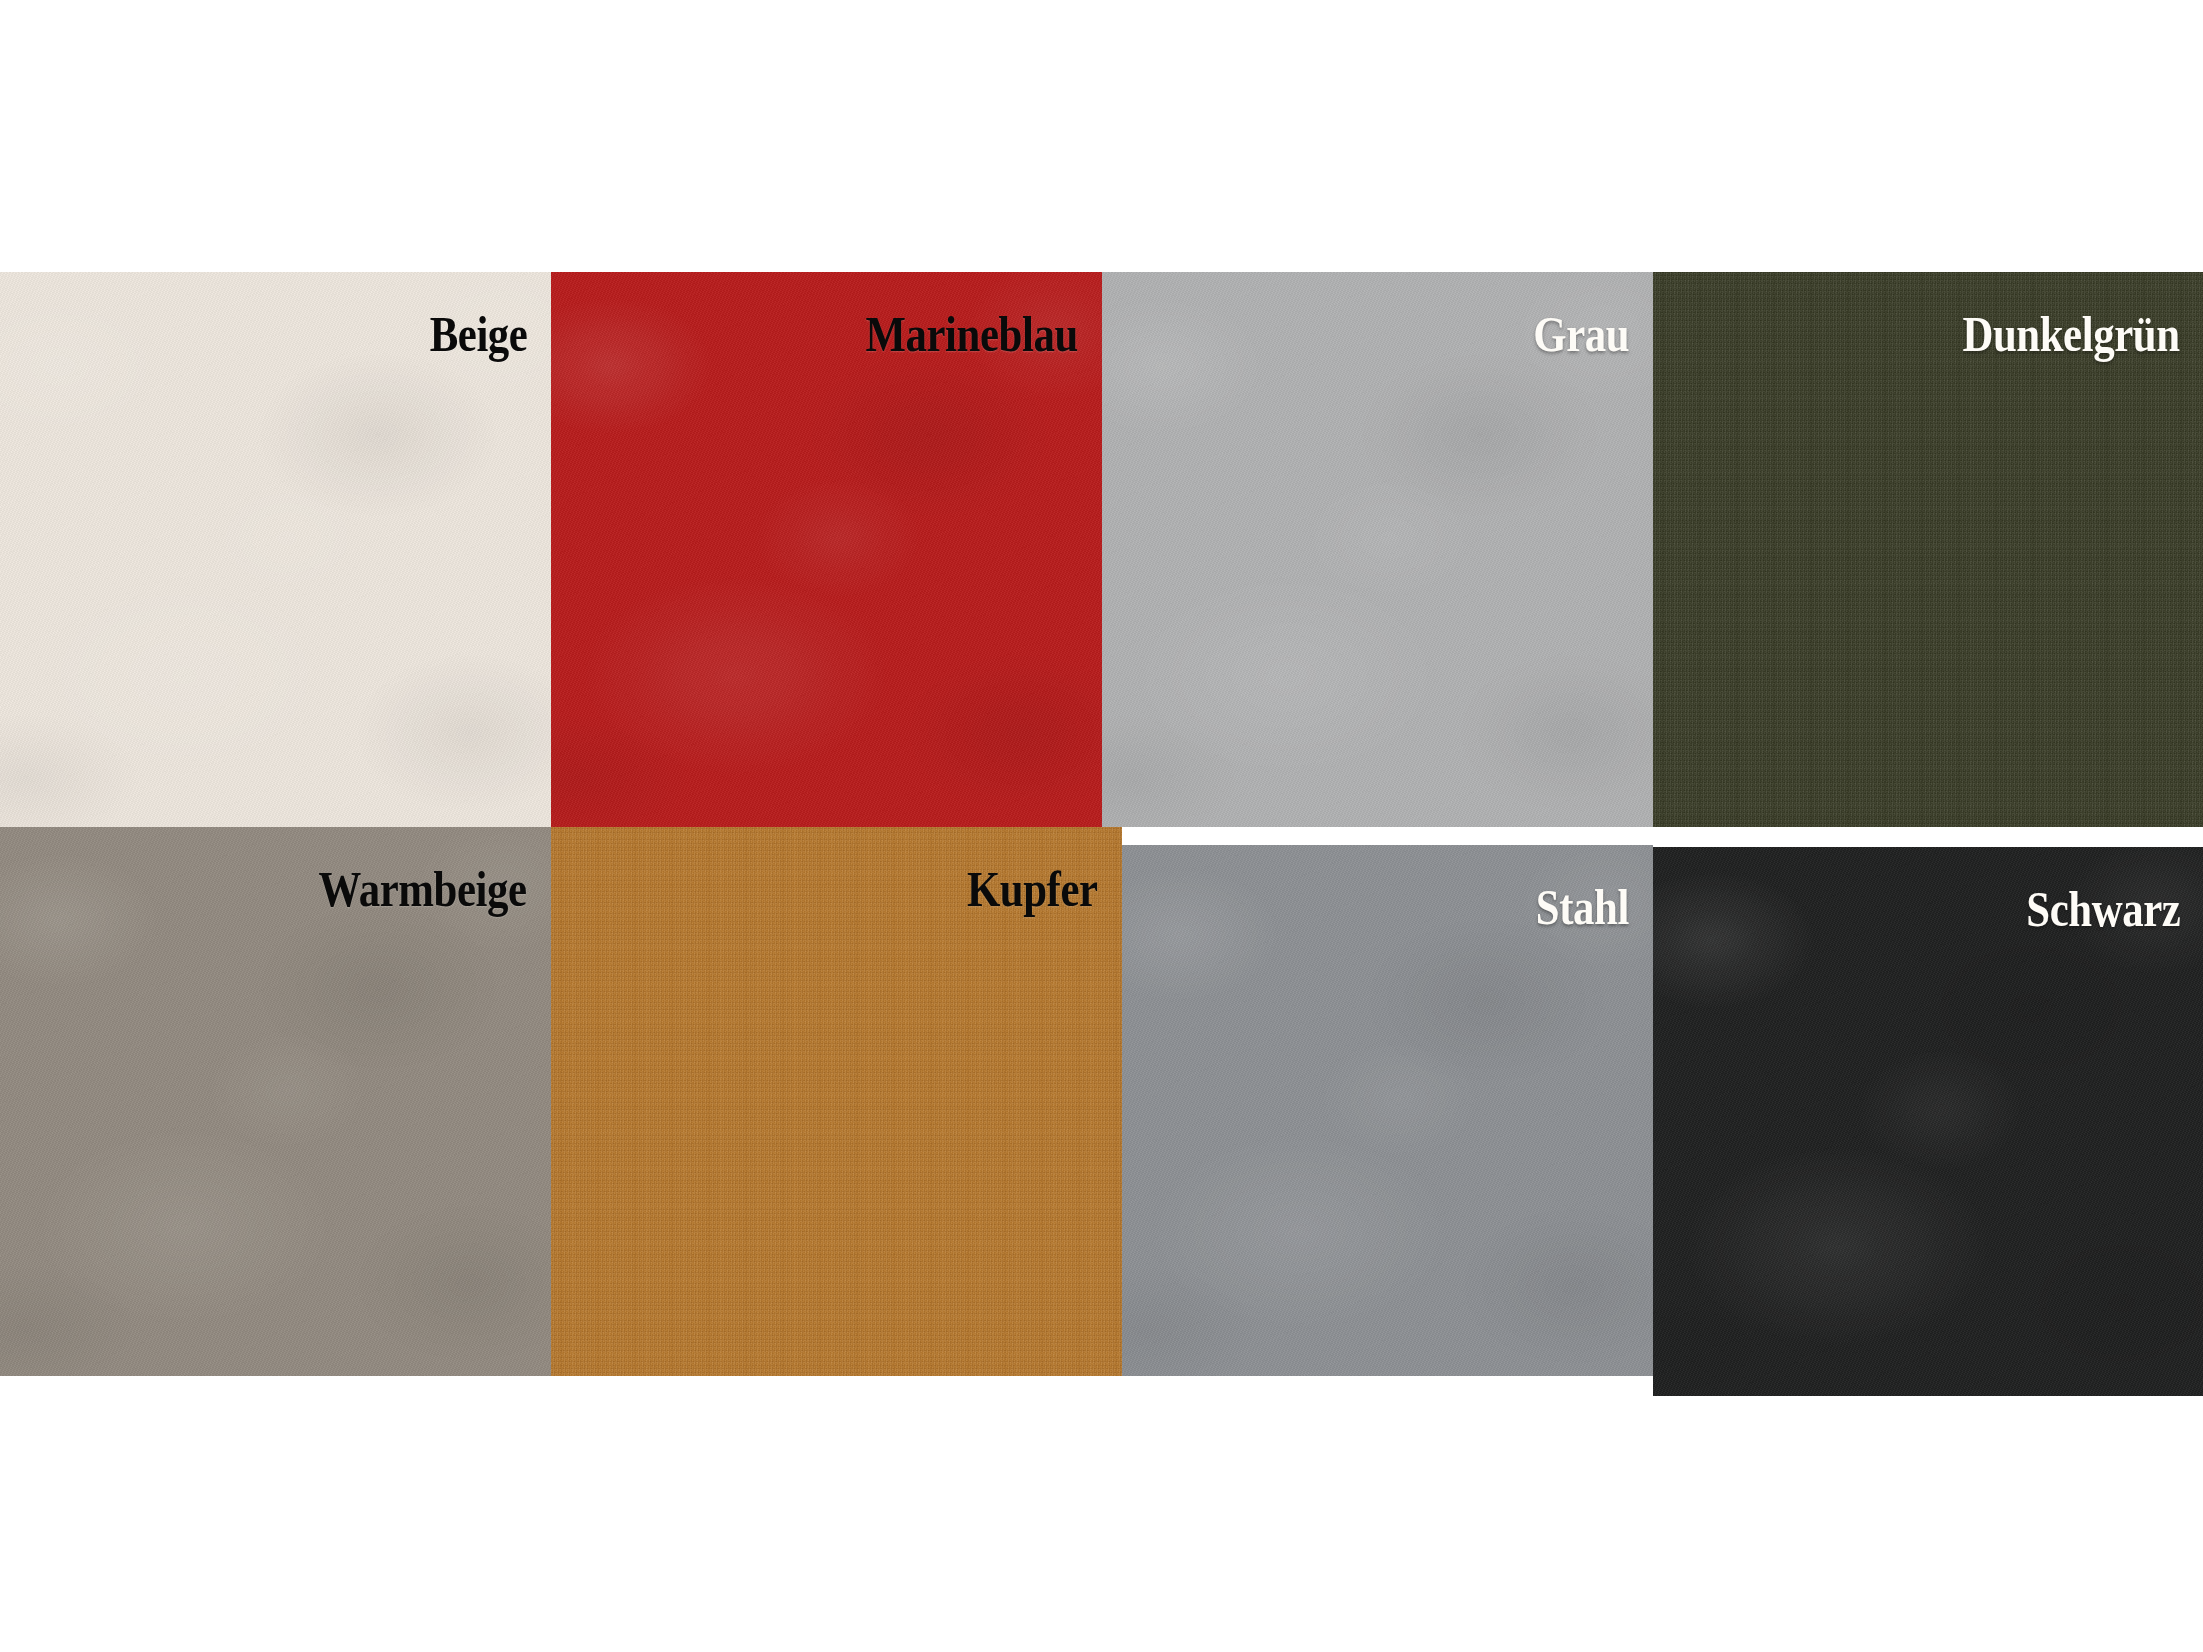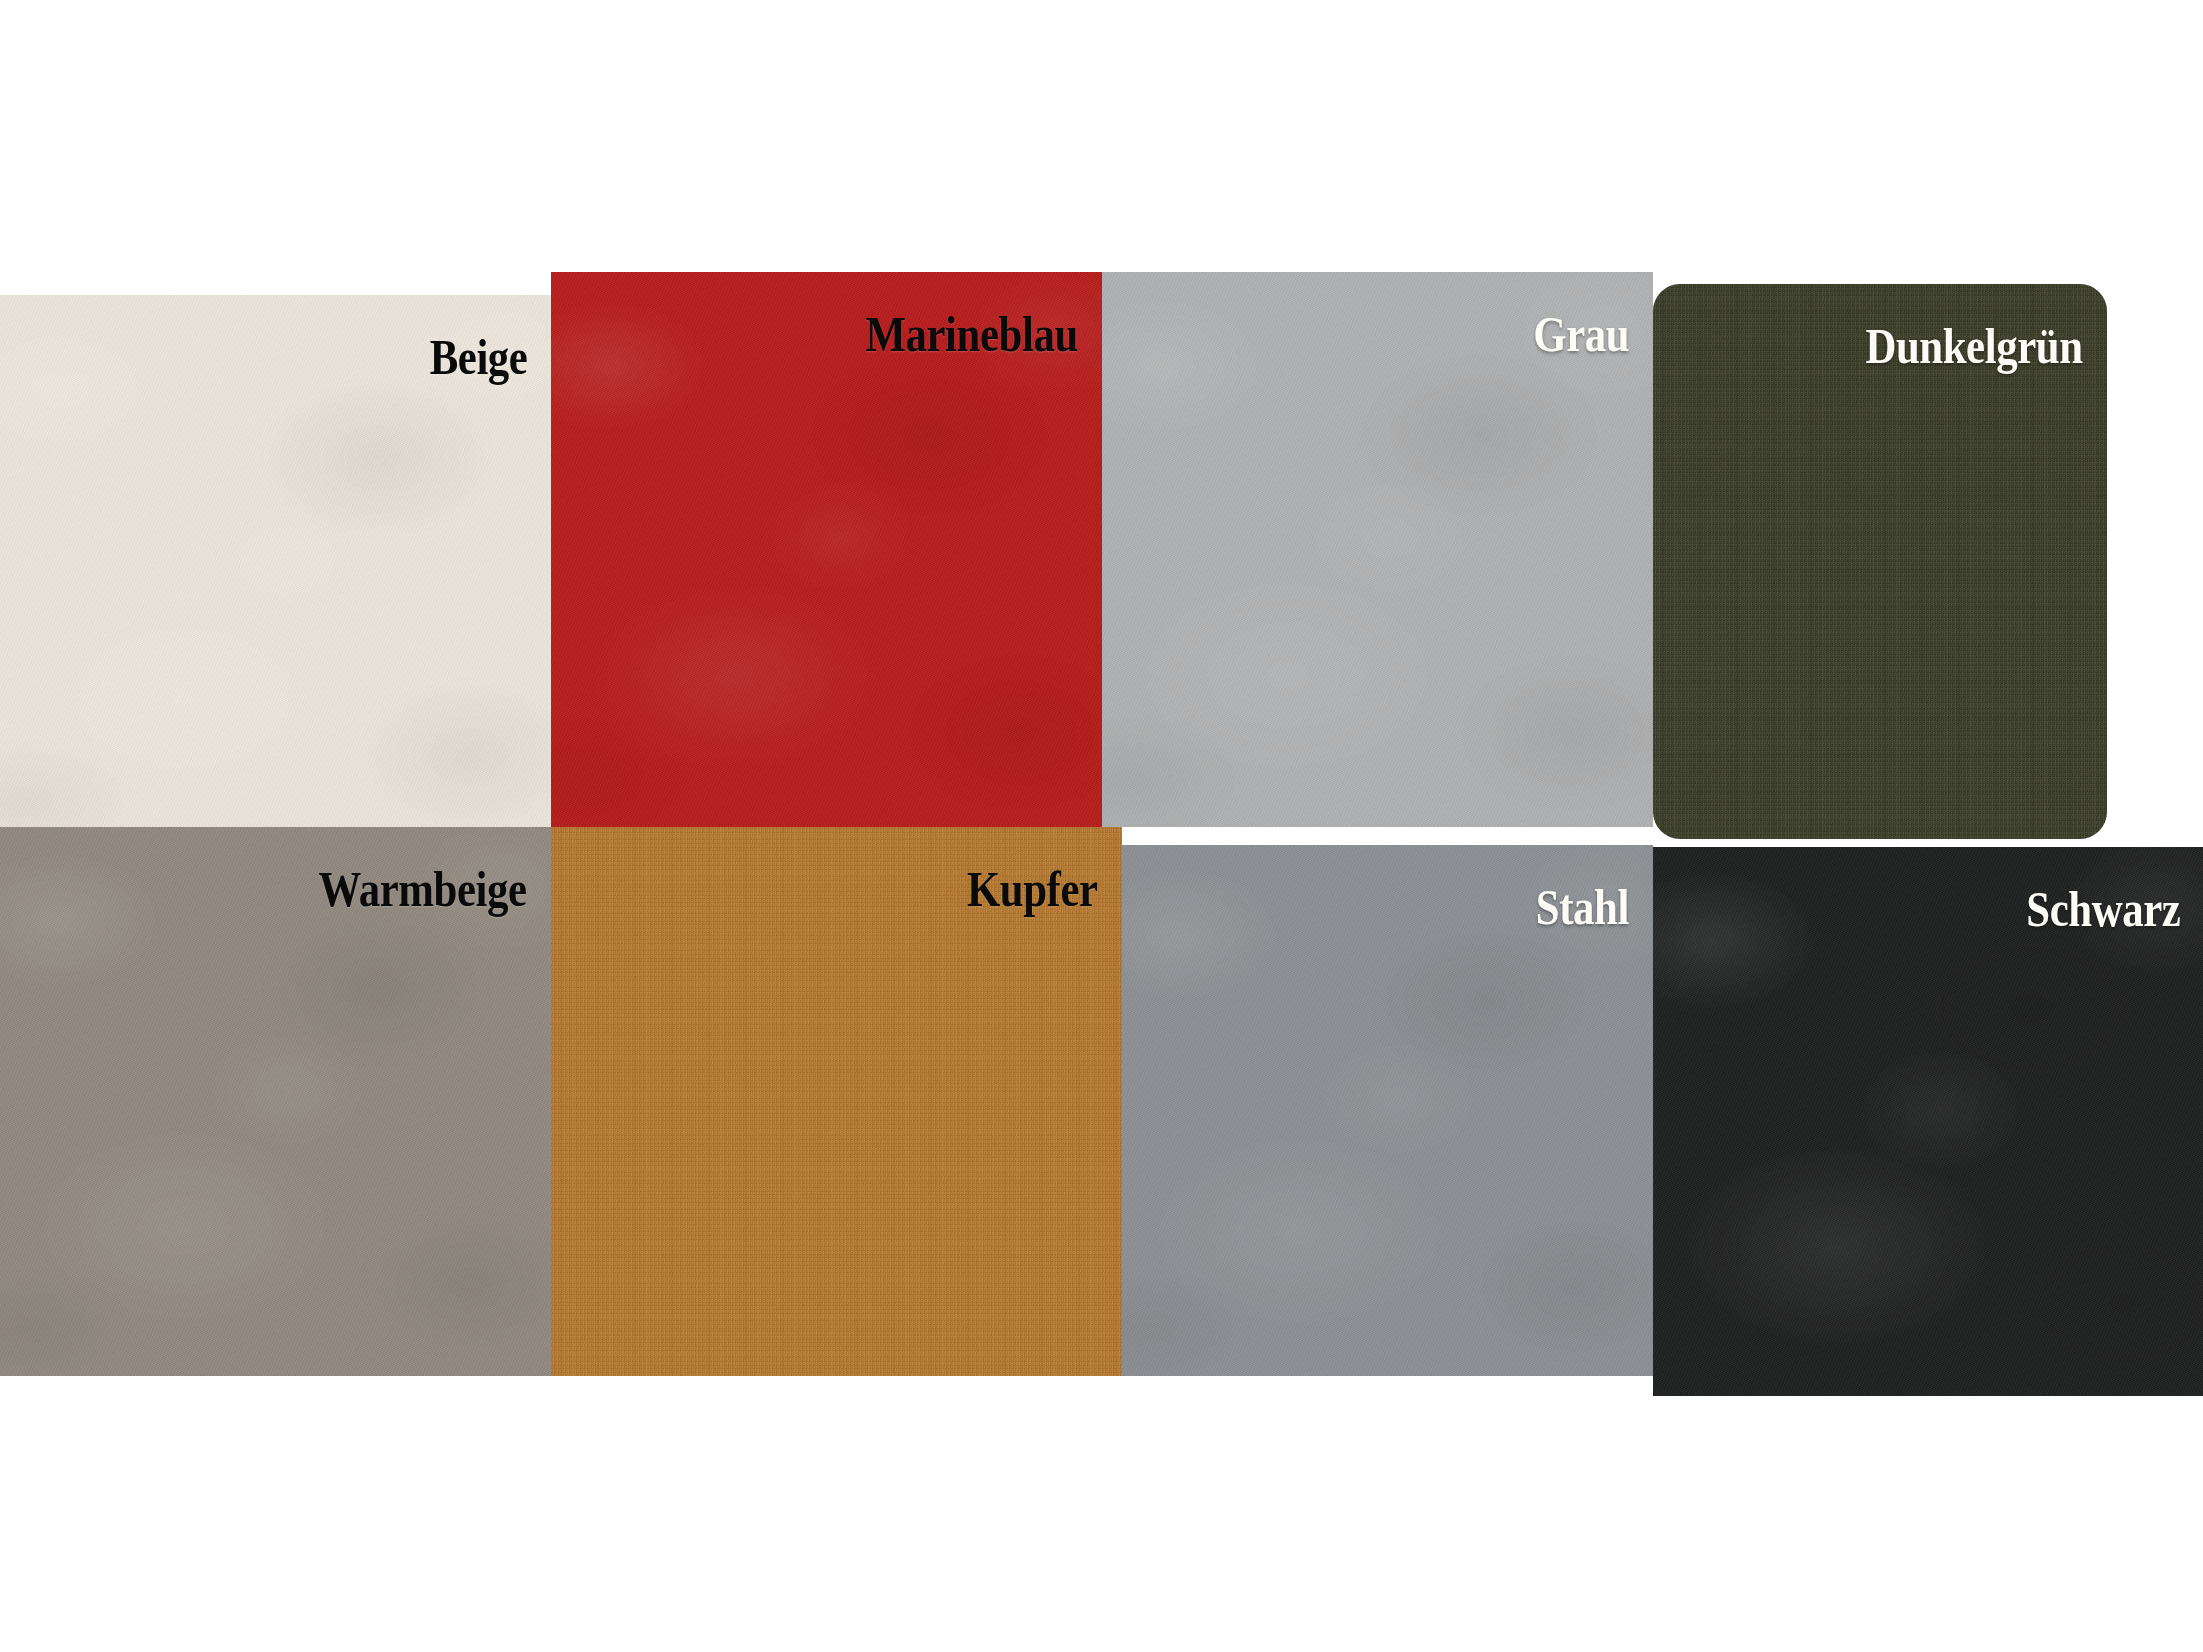--- a/index.html
+++ b/index.html
@@ -116,36 +116,36 @@
   .swatch-label.light {
     color: #fdfbf6;
     text-shadow: 0 1.8px 3.7px rgba(0,0,0,0.35);
   }
 </style>
 </head>
 <body>
 
 <div class="canvas">
   <div class="swatch-grid" id="swatch-grid">
-      <div class="swatch" style="left: 0px; top: 0px; width: 551px; height: 555px; background: rgb(239, 232, 223); margin-top: 23px;">
+      <div class="swatch" style="left: 0px; top: 0px; width: 551px; height: 555px; background: rgb(239, 232, 223);">
         <div class="weave mottle"></div>
         <div class="weave grain"></div>
         <div class="swatch-label dark">Beige</div>
       </div>
       <div class="swatch" style="left: 551px; top: 0px; width: 551px; height: 555px; background: #b91c1c;">
         <div class="weave mottle"></div>
         <div class="weave grain"></div>
         <div class="swatch-label dark">Marineblau</div>
       </div>
       <div class="swatch" style="left: 1102px; top: 0px; width: 551px; height: 555px; background: rgb(178, 179, 180);">
         <div class="weave mottle"></div>
         <div class="weave grain"></div>
         <div class="swatch-label light">Grau</div>
       </div>
-      <div class="swatch" style="left: 1653px; top: 12px; width: 454px; height: 555px; background: rgb(55, 58, 36); border-radius: 27px;">
+      <div class="swatch" style="left: 1653px; top: 0px; width: 551px; height: 555px; background: rgb(55, 58, 36);">
         <div class="weave threads"></div>
         <div class="weave grain"></div>
         <div class="swatch-label light">Dunkelgrün</div>
       </div>
       <div class="swatch" style="left: 0px; top: 555px; width: 551px; height: 549px; background: rgb(147, 139, 129);">
         <div class="weave mottle"></div>
         <div class="weave grain"></div>
         <div class="swatch-label dark">Warmbeige</div>
       </div>
       <div class="swatch" style="left: 551px; top: 555px; width: 571px; height: 549px; background: rgb(184, 120, 43);">

